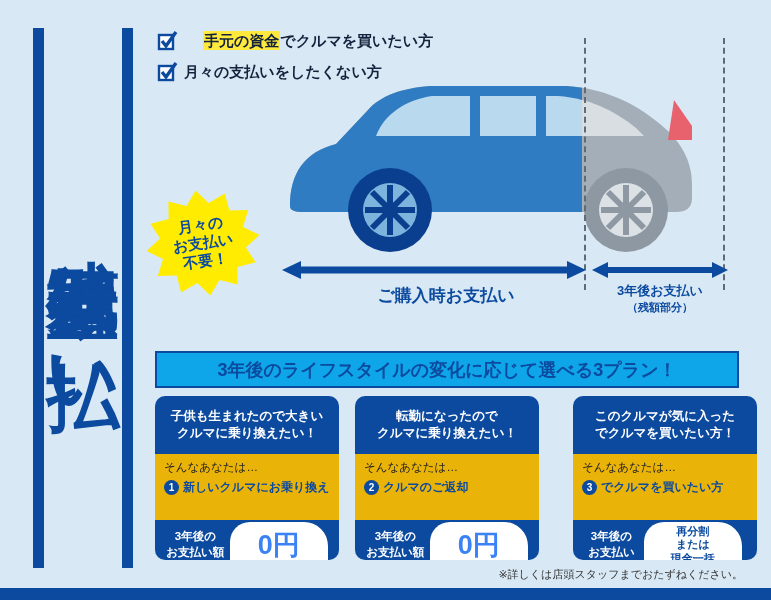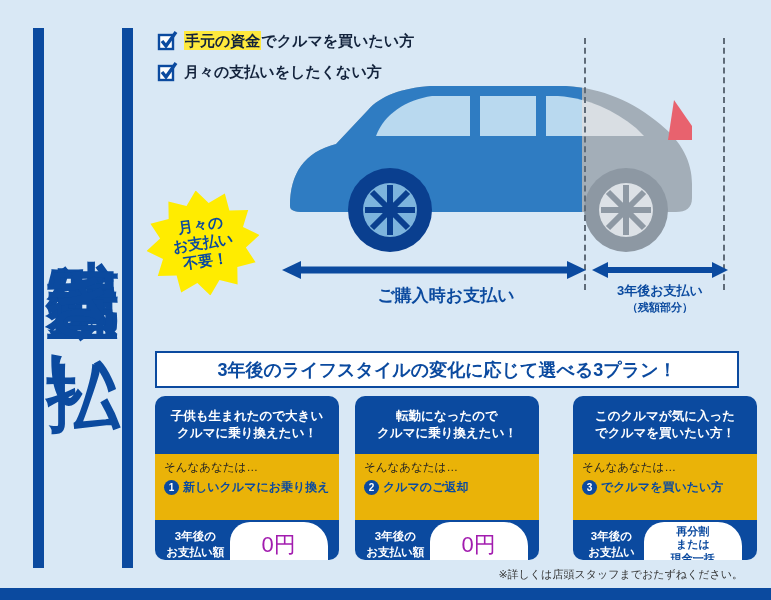--- a/index.html
+++ b/index.html
@@ -17,21 +17,21 @@
     position:absolute; left:44px; top:26px; width:80px; height:544px;
     writing-mode:vertical-rl; text-orientation:upright;
     font-size:72px; line-height:80px; letter-spacing:4px; font-weight:900;
     color:#0b4a9f; text-align:center;
   }
   
   .check-item { position:absolute; left:157px; display:flex; align-items:flex-end; gap:6px; }
   .check-item-1 { top:30px; }
   .check-item-2 { top:61px; }
   .check-text { font-size:15px; font-weight:bold; color:#13233c; line-height:20px; }
-  .hl { background:#ffe93d; padding:1px 1px; }
+  .hl { background:#ffe93d; padding:1px 1px;margin-left:19px; }
   .checkbox { flex:none; }
   
   .car { position:absolute; left:274px; top:56px; }
   .dash { position:absolute; top:38px; height:252px; width:0; border-left:2px dashed #5f6b78; }
   .dash-1 { left:584px; }
   .dash-2 { left:723px; }
   
   .badge {
     position:absolute; left:146px; top:190px; width:114px; height:106px;
     background:#ffec00; transform:rotate(-8deg);
@@ -49,21 +49,21 @@
   }
   .arrow-label-right {
     position:absolute; left:586px; top:282px; width:148px; text-align:center;
     color:#0b4a9f; font-weight:bold;
   }
   .arrow-label-right .l1 { display:block; font-size:13px; }
   .arrow-label-right .l2 { display:block; font-size:11px; }
   
   .banner {
     position:absolute; left:155px; top:351px; width:584px; height:37px;
-    background:#ffffff; border:2px solid #0b4a9f;
+    background:#0ea5e9; border:2px solid #0b4a9f;
     display:flex; align-items:center; justify-content:center;
     font-size:18px; font-weight:bold; color:#0b4a9f;
   }
   
   .card {
     position:absolute; top:396px; width:184px; height:164px;
     background:#0b4a9f; border-radius:10px; overflow:hidden;
     display:flex; flex-direction:column;
   }
   .card-1 { left:155px; } .card-2 { left:355px; } .card-3 { left:573px; }
@@ -84,21 +84,21 @@
   .pay-label span { display:block; }
   .mini-car {
     position:relative; width:98px; height:46px; background:#fff;
     border-radius:20px 24px 7px 7px; display:flex; align-items:center; justify-content:center;
   }
   .wheel {
     position:absolute; bottom:-7px; width:13px; height:13px;
     background:#062f66; border:3px solid #fff; border-radius:50%;
   }
   .wheel-l { left:13px; } .wheel-r { right:13px; }
-  .amount { font-size:22px; font-weight:normal; color:#a21caf; }
+  .amount { font-size:27px; font-weight:bold; color:#3b82f6; }
   .amount-multi span { display:block; font-size:11px; font-weight:bold; color:#0b4a9f; line-height:1.2; text-align:center; }
   
   .footnote { position:absolute; right:28px; top:567px; font-size:11px; color:#333; }
   .bottom-bar { position:absolute; left:0; top:588px; width:771px; height:12px; background:#0b4a9f; }
 </style>
 </head>
 <body>
 
 <div class="canvas">
 

